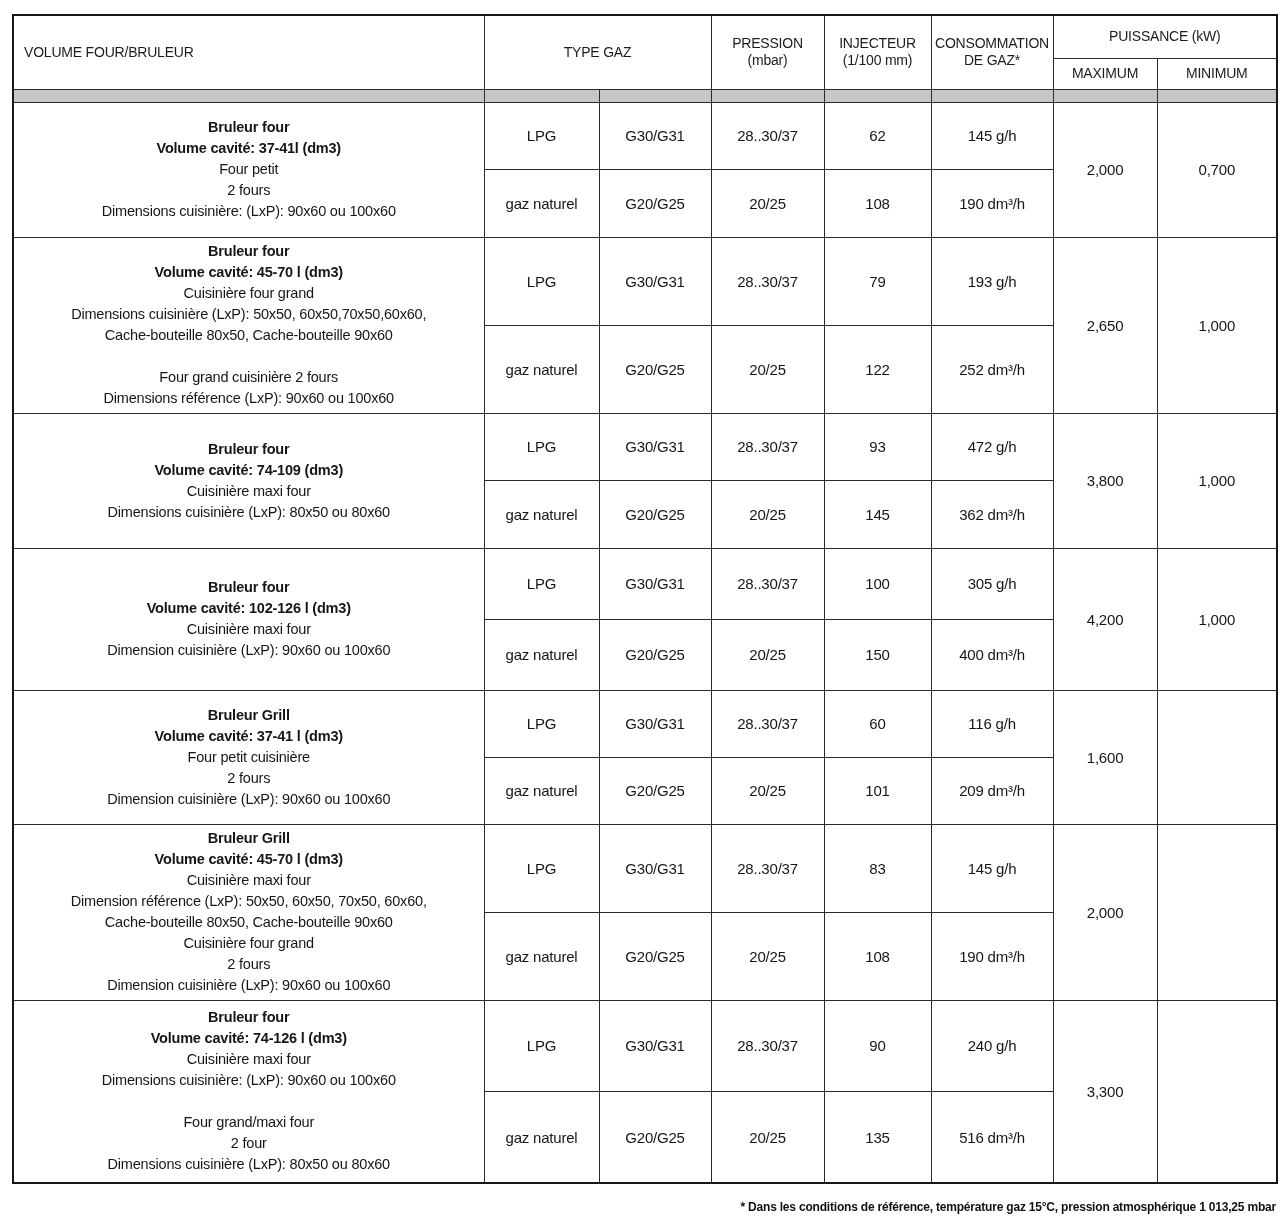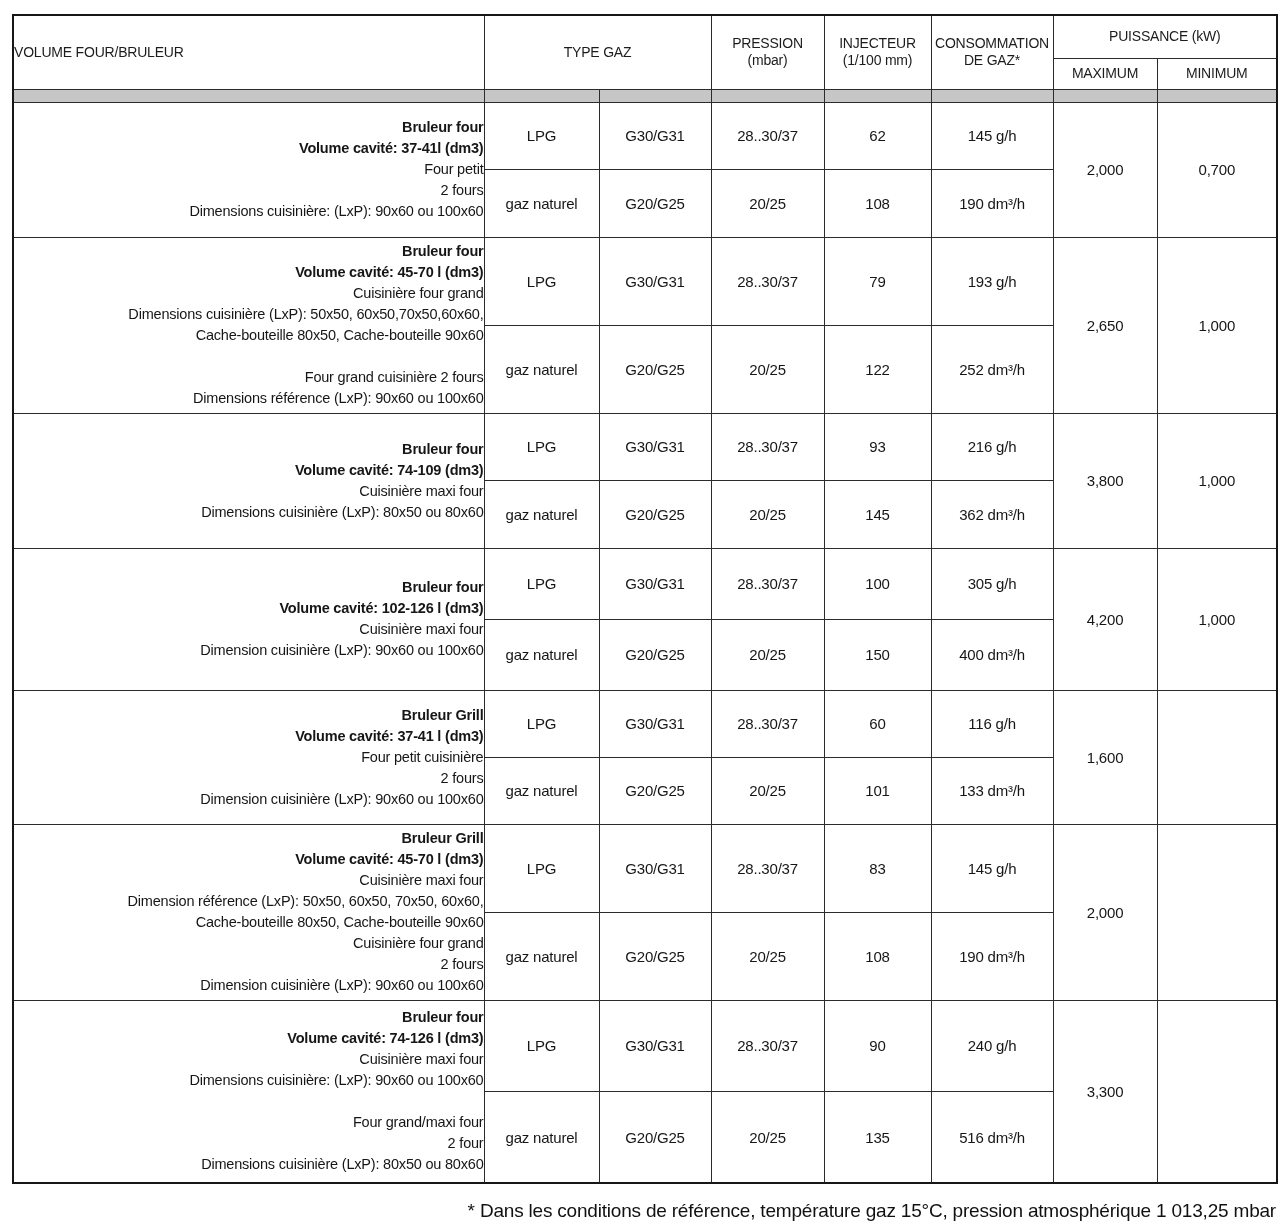--- a/index.html
+++ b/index.html
@@ -32,29 +32,30 @@
     font-weight: normal;
     font-size: 14px;
     letter-spacing: -0.2px;
     text-align: center;
     vertical-align: middle;
     line-height: 17px;
     color: #1c1c1c;
   }
   th.h.left {
     text-align: left;
+    padding-left: 10px;
   }
   tr.band-row td.band {
     height: 12px;
     background: #c6c6c6;
     padding: 0;
   }
   td.desc {
     vertical-align: middle;
-    text-align: right;
+    text-align: center;
     padding: 6px 8px 6px 10px;
     font-size: 14.5px;
     letter-spacing: -0.2px;
   }
   td.desc .line {
     line-height: 21px;
     white-space: nowrap;
   }
   td.desc .line.bold {
     font-weight: bold;
@@ -63,22 +64,22 @@
     text-align: center;
     vertical-align: middle;
     font-size: 15px;
     letter-spacing: -0.2px;
     color: #161616;
   }
   .footnote {
     margin-top: 16px;
     width: 1264px;
     text-align: right;
-    font-size: 19px;
-    font-weight: normal;
+    font-size: 12px;
+    font-weight: bold;
     letter-spacing: -0.2px;
     color: #111111;
   }
 </style>
 </head>
 <body>
 
 <div class="page">
 
   <table class="spec">
@@ -179,21 +180,21 @@
           <td class="desc" rowspan="2">
             <div class="line bold">Bruleur four</div>
             <div class="line bold">Volume cavité: 74-109 (dm3)</div>
             <div class="line">Cuisinière maxi four</div>
             <div class="line">Dimensions cuisinière (LxP): 80x50 ou 80x60</div>
           </td>
           <td class="val">LPG</td>
           <td class="val">G30/G31</td>
           <td class="val">28..30/37</td>
           <td class="val">93</td>
-          <td class="val">216 g/h</td>
+          <td class="val">472 g/h</td>
           <td class="val" rowspan="2">3,800</td>
           <td class="val" rowspan="2">1,000</td>
         </tr>
         <tr style="height: 67.5px;">
           <td class="val">gaz naturel</td>
           <td class="val">G20/G25</td>
           <td class="val">20/25</td>
           <td class="val">145</td>
           <td class="val">362 dm³/h</td>
         </tr>
@@ -233,21 +234,21 @@
           <td class="val">60</td>
           <td class="val">116 g/h</td>
           <td class="val" rowspan="2">1,600</td>
           <td class="val" rowspan="2"></td>
         </tr>
         <tr style="height: 67px;">
           <td class="val">gaz naturel</td>
           <td class="val">G20/G25</td>
           <td class="val">20/25</td>
           <td class="val">101</td>
-          <td class="val">133 dm³/h</td>
+          <td class="val">209 dm³/h</td>
         </tr>
         <tr style="height: 88px;">
           <td class="desc" rowspan="2">
             <div class="line bold">Bruleur Grill</div>
             <div class="line bold">Volume cavité: 45-70 l (dm3)</div>
             <div class="line">Cuisinière maxi four</div>
             <div class="line">Dimension référence (LxP): 50x50, 60x50, 70x50, 60x60,</div>
             <div class="line">Cache-bouteille 80x50, Cache-bouteille 90x60</div>
             <div class="line">Cuisinière four grand</div>
             <div class="line">2 fours</div>

